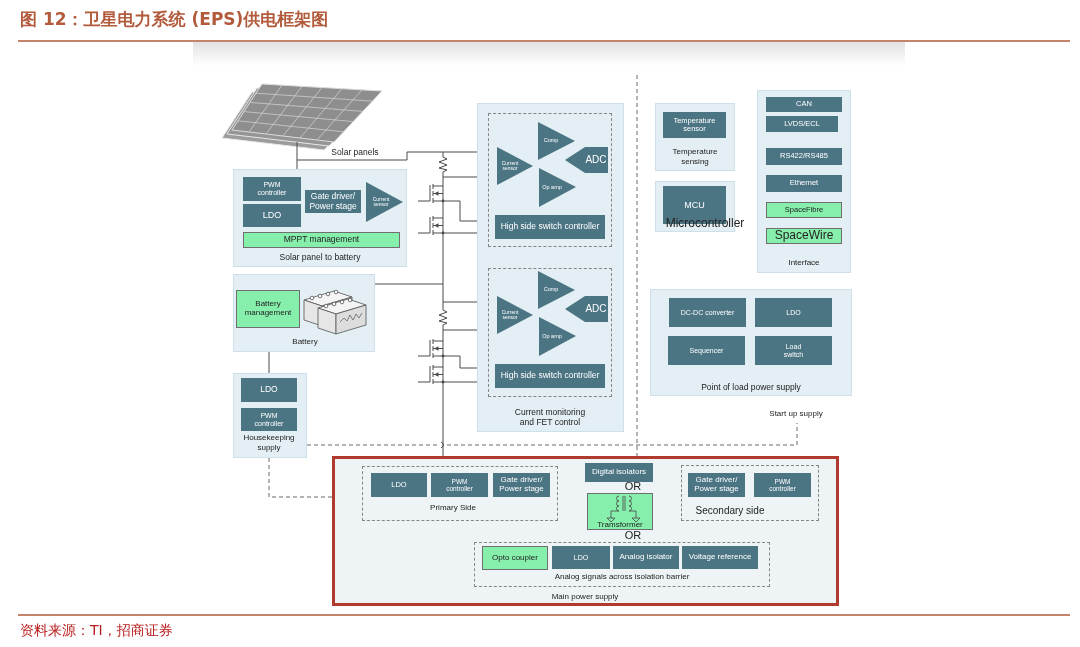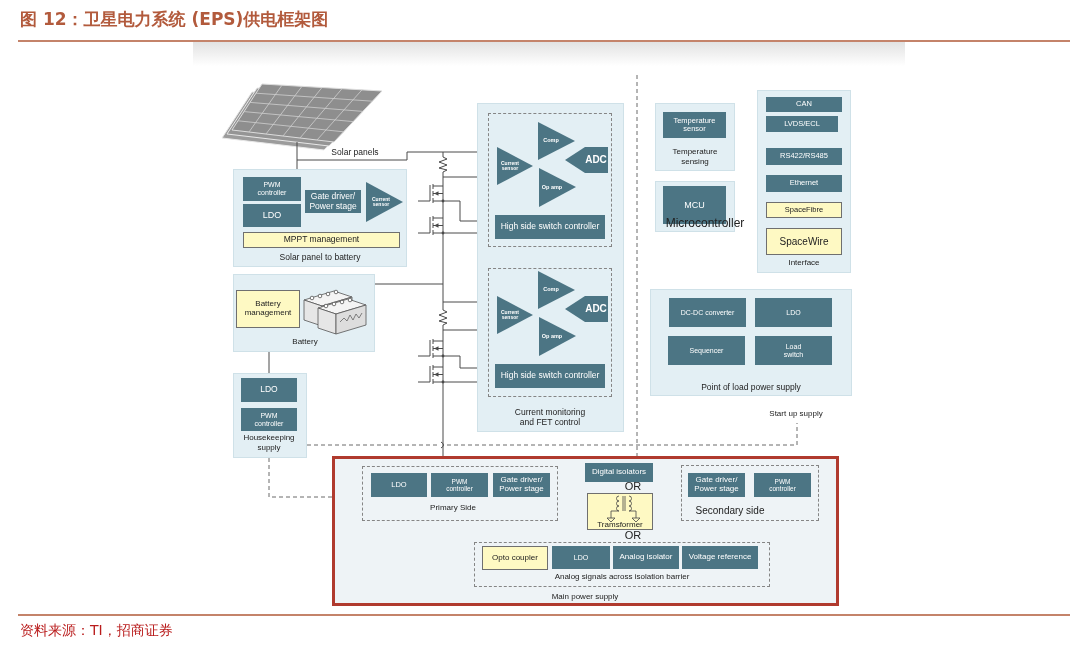--- a/index.html
+++ b/index.html
@@ -6,23 +6,23 @@
 body{margin:0;width:1080px;height:647px;position:relative;background:#fff;overflow:hidden;font-family:"Liberation Sans",sans-serif;color:#222;}
 .a{position:absolute;}
 .title{left:20px;top:8px;font-family:"DejaVu Sans",sans-serif;font-size:17px;font-weight:bold;color:#b25a3c;white-space:nowrap;}
 .rule{left:18px;width:1052px;height:2px;background:#c4836a;}
 .source{left:20px;top:622px;font-family:"DejaVu Sans",sans-serif;font-size:14px;color:#b91c1c;white-space:nowrap;}
 .band{left:193px;top:42px;width:712px;height:24px;background:linear-gradient(#e2e2e2,#fff);}
 .panel{background:#e3eff4;border:1px solid #cfe1e8;}
 .dbox{border:1px dashed #858585;}
 .main{background:#eef3f6;border:3px solid #b03a2e;}
 .blk{background:#4c7584;color:#fff;display:flex;align-items:center;justify-content:center;text-align:center;white-space:pre-line;line-height:1.12;font-size:8px;}
-.wblk{background:#fef9c3;border:1px solid #6f6f6f;color:#222;display:flex;align-items:center;justify-content:center;text-align:center;white-space:pre-line;line-height:1.12;font-size:8px;}
+.wblk{background:#86efac;border:1px solid #6f6f6f;color:#222;display:flex;align-items:center;justify-content:center;text-align:center;white-space:pre-line;line-height:1.12;font-size:8px;}
 .c{transform:translate(-50%,-50%);text-align:center;white-space:pre-line;line-height:1.2;font-size:8px;color:#222;}
-.cw{color:#fff;line-height:1.05;font-weight:bold;}
+.cw{color:#fff;line-height:1.05;}
 svg.layer{position:absolute;left:0;top:0;}
 </style>
 </head>
 <body>
 
 <div class="a title">图 12：卫星电力系统 (EPS)供电框架图</div>
 <div class="a rule" style="top:40px"></div>
 <div class="a band"></div>
 
 <div class="a panel" style="left:233px;top:169px;width:174px;height:98px"></div>
@@ -155,21 +155,21 @@
 
 <div class="a blk" style="left:663px;top:112px;width:63px;height:26px;font-size:7.5px">Temperature
 sensor</div>
 <div class="a blk" style="left:663px;top:186px;width:63px;height:38px;font-size:9px">MCU</div>
 
 <div class="a blk" style="left:766px;top:97px;width:76px;height:15px;font-size:7.5px">CAN</div>
 <div class="a blk" style="left:766px;top:116px;width:72px;height:16px;font-size:7.5px">LVDS/ECL</div>
 <div class="a blk" style="left:766px;top:148px;width:76px;height:17px;font-size:7.5px">RS422/RS485</div>
 <div class="a blk" style="left:766px;top:175px;width:76px;height:17px;font-size:7.5px">Ethernet</div>
 <div class="a wblk" style="left:766px;top:202px;width:76px;height:16px;font-size:7.5px">SpaceFibre</div>
-<div class="a wblk" style="left:766px;top:228px;width:76px;height:27px;font-size:10px">SpaceWire</div>
+<div class="a wblk" style="left:766px;top:228px;width:76px;height:16px;font-size:12px">SpaceWire</div>
 
 <div class="a blk" style="left:669px;top:298px;width:77px;height:29px;font-size:7px">DC-DC converter</div>
 <div class="a blk" style="left:755px;top:298px;width:77px;height:29px;font-size:7px">LDO</div>
 <div class="a blk" style="left:668px;top:336px;width:77px;height:29px;font-size:7px">Sequencer</div>
 <div class="a blk" style="left:755px;top:336px;width:77px;height:29px;font-size:7px">Load
 switch</div>
 
 <div class="a blk" style="left:371px;top:473px;width:56px;height:24px;font-size:7.5px">LDO</div>
 <div class="a blk" style="left:431px;top:473px;width:57px;height:24px;font-size:6.5px">PWM
 controller</div>

